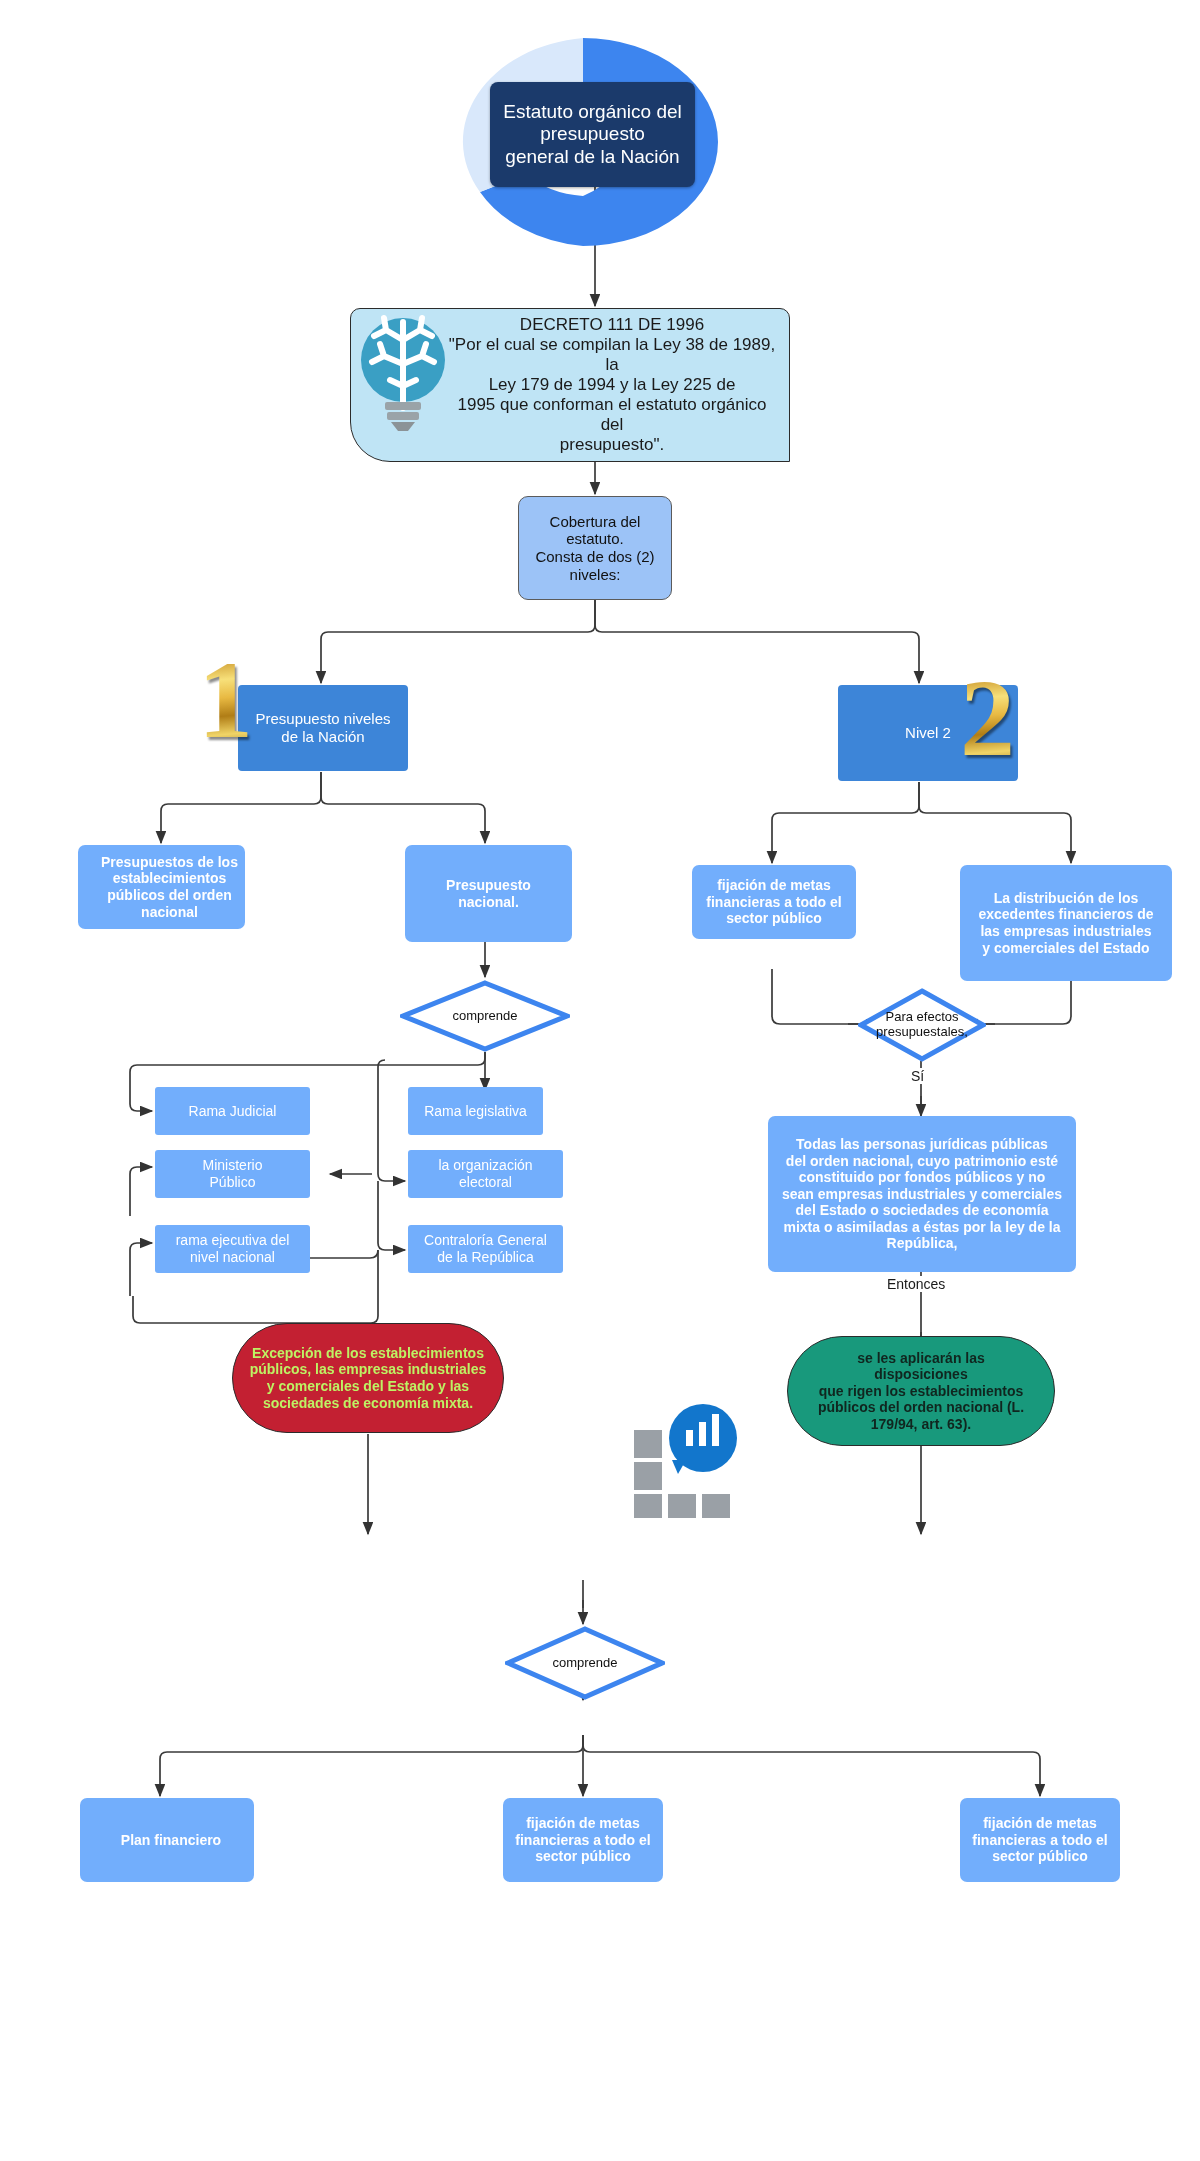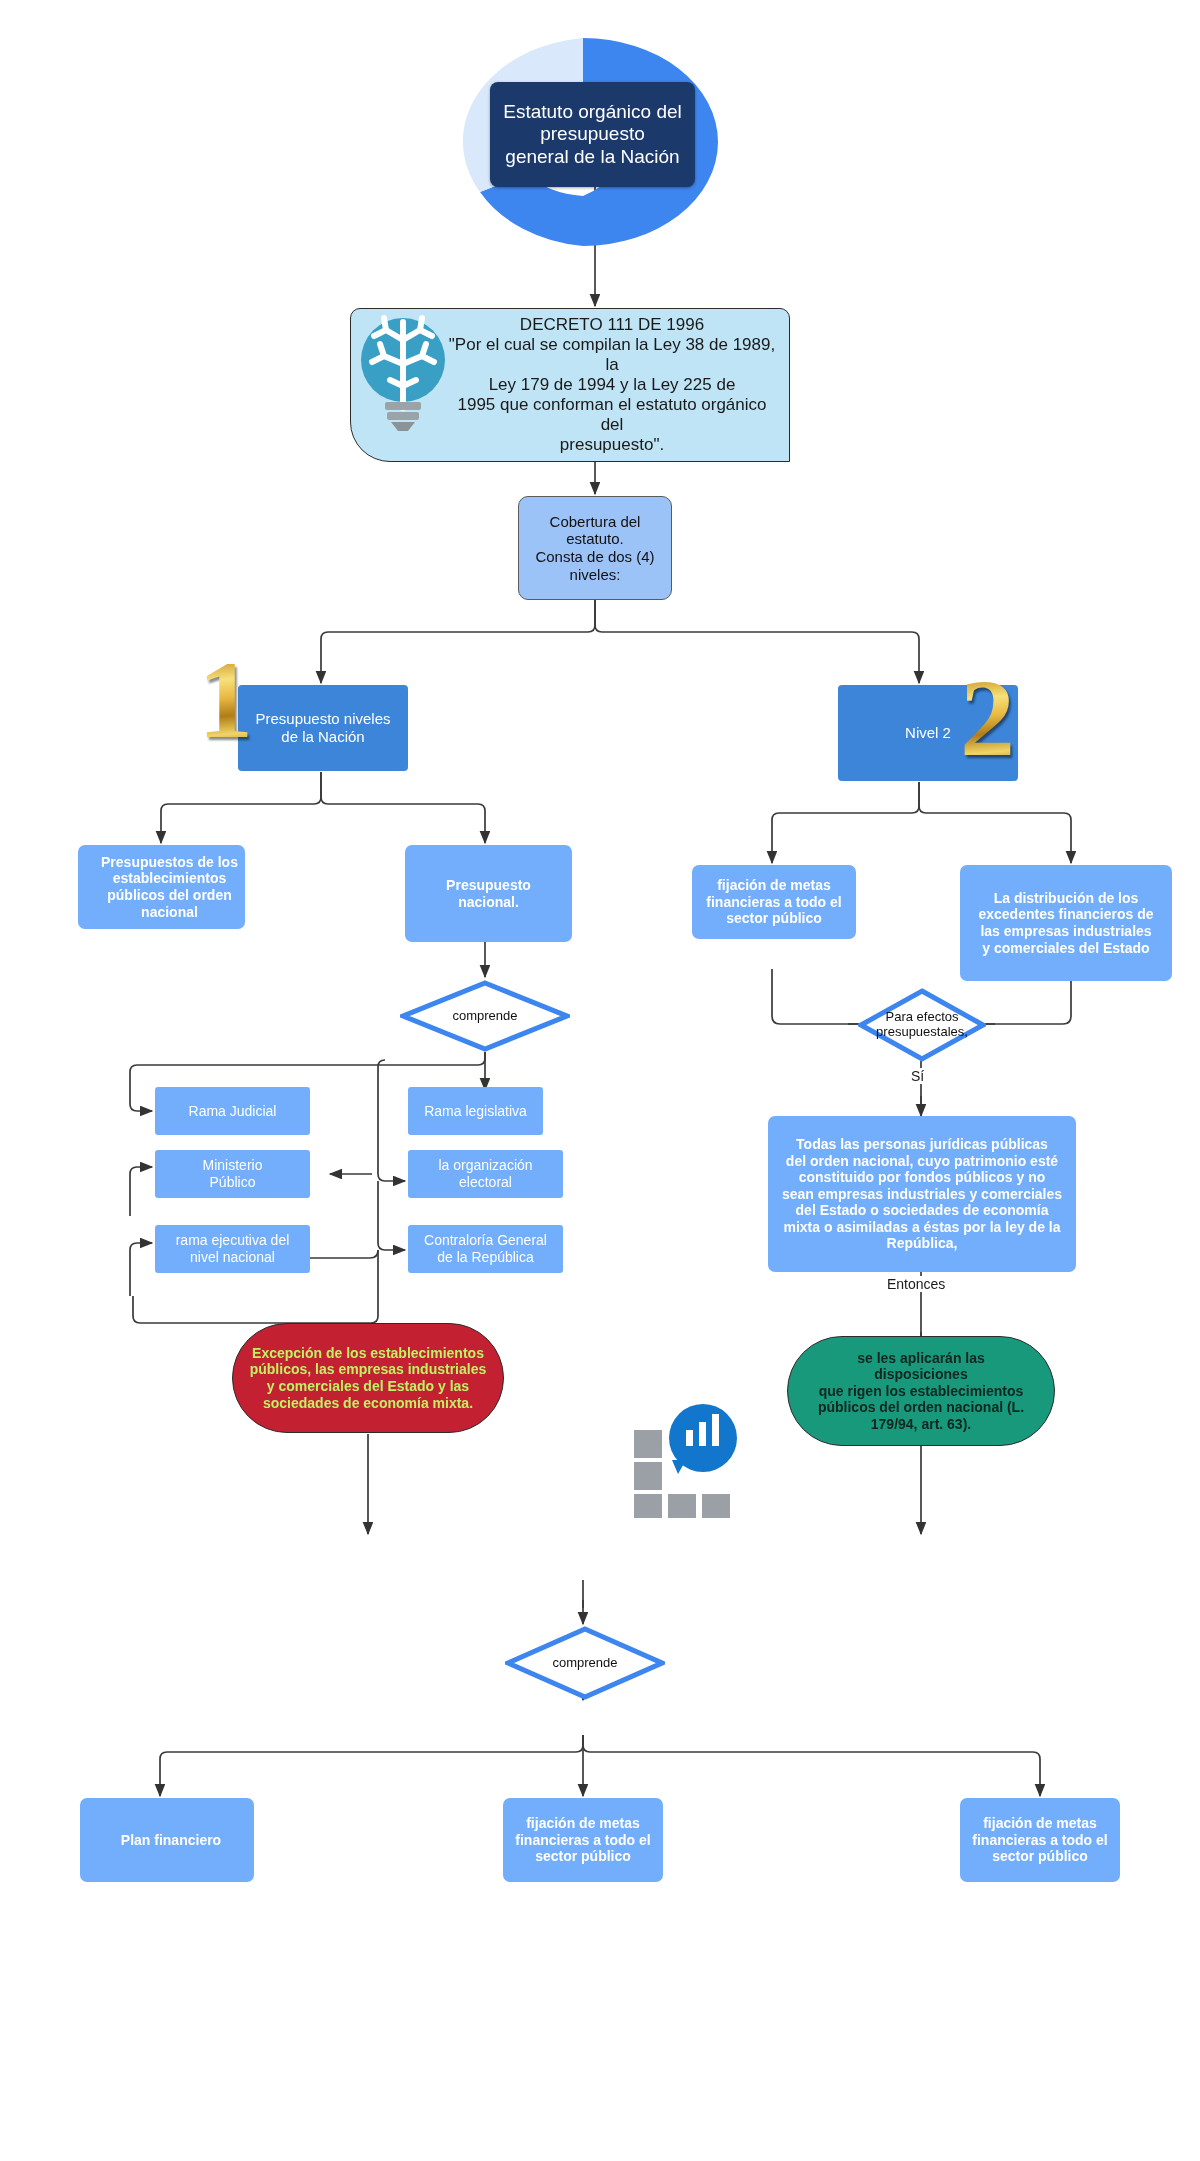--- a/index.html
+++ b/index.html
@@ -263,21 +263,21 @@
       </g>
       <rect x="27" y="90" width="36" height="8" rx="2" fill="#9aa3a8"></rect>
       <rect x="29" y="100" width="32" height="8" rx="2" fill="#9aa3a8"></rect>
       <path d="M33,110 L57,110 L50,119 L40,119 Z" fill="#8b9397"></path>
     </svg>
   </div>
 
   <div class="node n-plain" style="left:518px; top:496px; width:154px; height:104px;">
     <span style="white-space:pre-line;">Cobertura del
 estatuto.
-Consta de dos (4)
+Consta de dos (2)
 niveles:</span>
   </div>
 
   <div class="numeral" style="left:198px; top:645px;">1</div>
   <div class="node n-blue-mid" style="left:238px; top:685px; width:170px; height:86px;">
     <span style="white-space:pre-line;">Presupuesto niveles
 de la Nación</span>
   </div>
 
   <div class="node n-light" style="left:78px; top:845px; width:167px; height:84px;">

